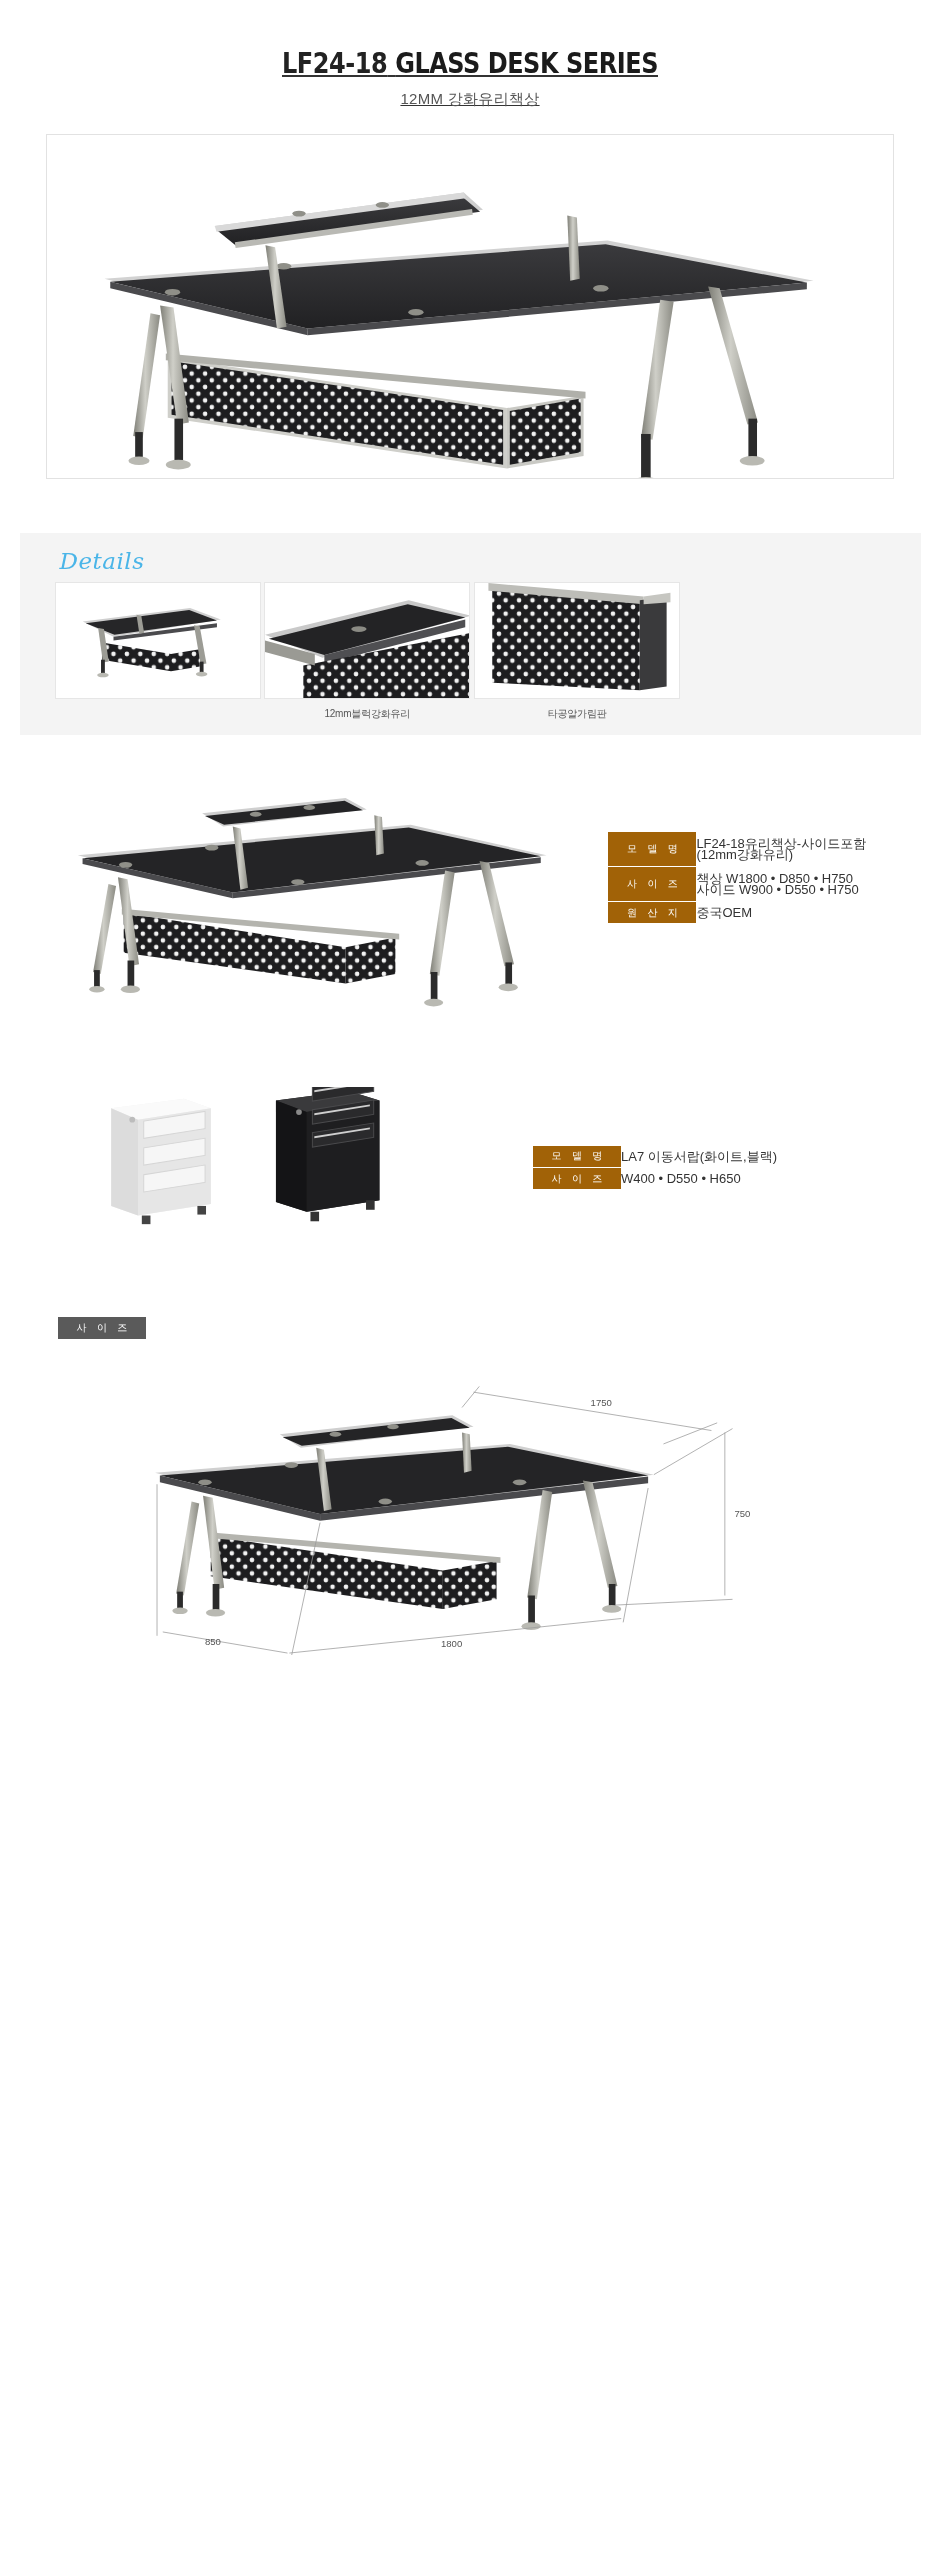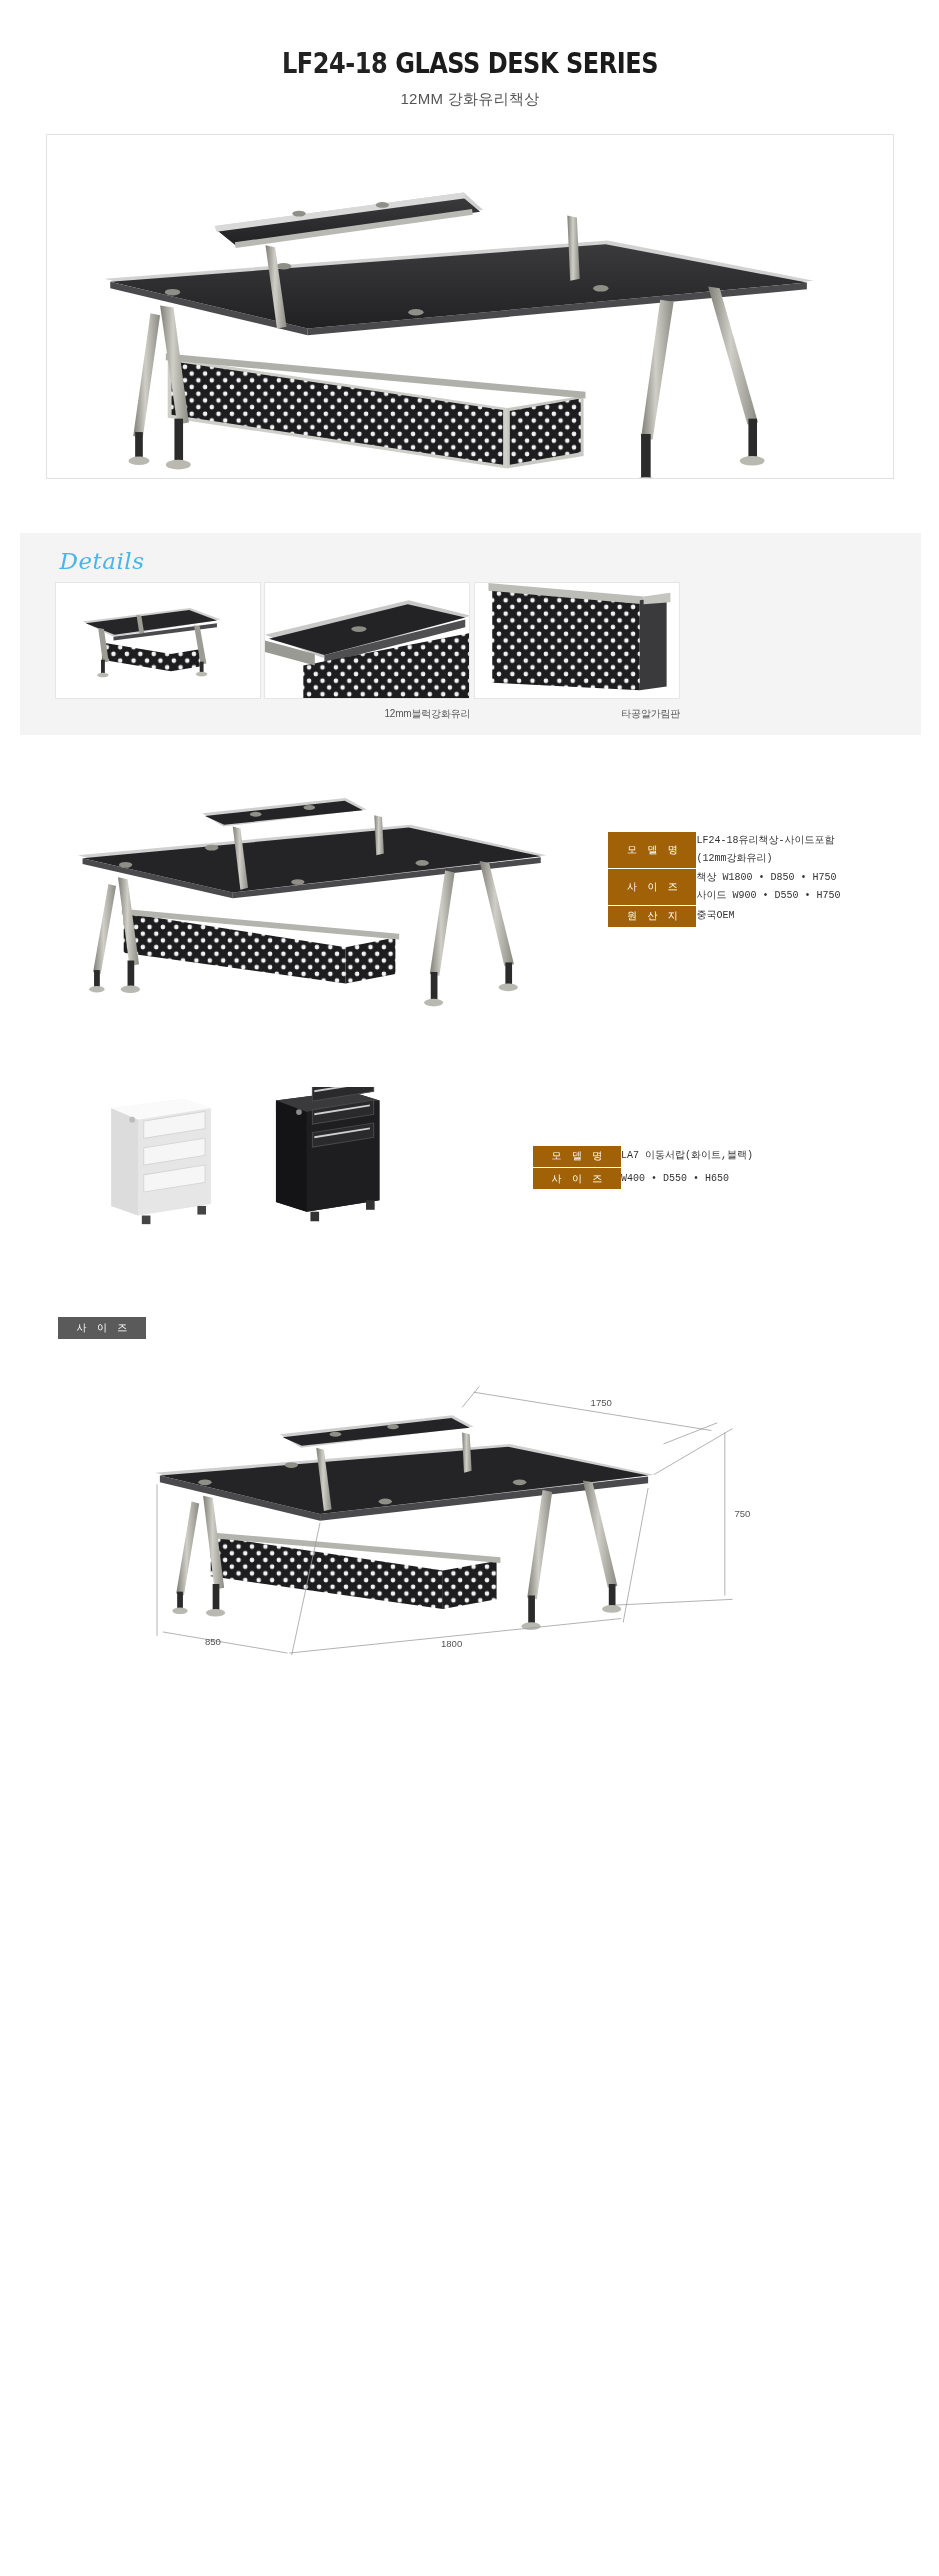--- a/index.html
+++ b/index.html
@@ -7,21 +7,21 @@
   body {
     width: 940px;
     background: #ffffff;
     font-family: "Liberation Sans", sans-serif;
     color: #333;
     -webkit-font-smoothing: antialiased;
   }
   .page { width: 940px; position: relative; }
 
   
-  .header { text-align: center; padding-top: 46px; }
+  .header { text-align: center; padding-top: 46px; text-decoration: underline; }
   .header .title {
     font-family: "DejaVu Sans", sans-serif;
     font-weight: bold;
     font-size: 29px;
     letter-spacing: -0.5px;
     color: #1b1b1b;
     font-stretch: condensed;
     transform: scaleX(0.92);
   }
   .header .title .code { color: #222; }
@@ -70,21 +70,21 @@
   .detail-cell { width: 206px; }
   .detail-thumb {
     width: 206px;
     height: 117px;
     background: #fff;
     border: 1px solid #e6e6e6;
     overflow: hidden;
     position: relative;
   }
   .detail-cap {
-    text-align: right;
+    text-align: center;
     font-size: 10px;
     color: #555;
     margin-top: 8.6px;
     letter-spacing: -0.2px;
   }
 
   
   .spec-section {
     margin-top: 61px;
     display: flex;
@@ -106,25 +106,24 @@
     color: #fff;
     text-align: center;
     font-size: 10px;
     letter-spacing: 3.8px;
     text-indent: 3.8px;
     border-bottom: 1.9px solid #fff;
   }
   .spec-val {
     padding-left: 11.5px;
     color: #333;
-    font-size: 10px;
-    line-height: 18px;
+    font-size: 13px;
+    line-height: 11px;
     border-bottom: 1.9px solid #fff;
     height: 22px;
-    font-family: Liberation Mono, monospace;
   }
   .spec-val.tall { height: 35px; }
 
   
   .cab-section {
     margin-top: 67px;
     display: flex;
     align-items: flex-start;
     padding-left: 92px;
   }

